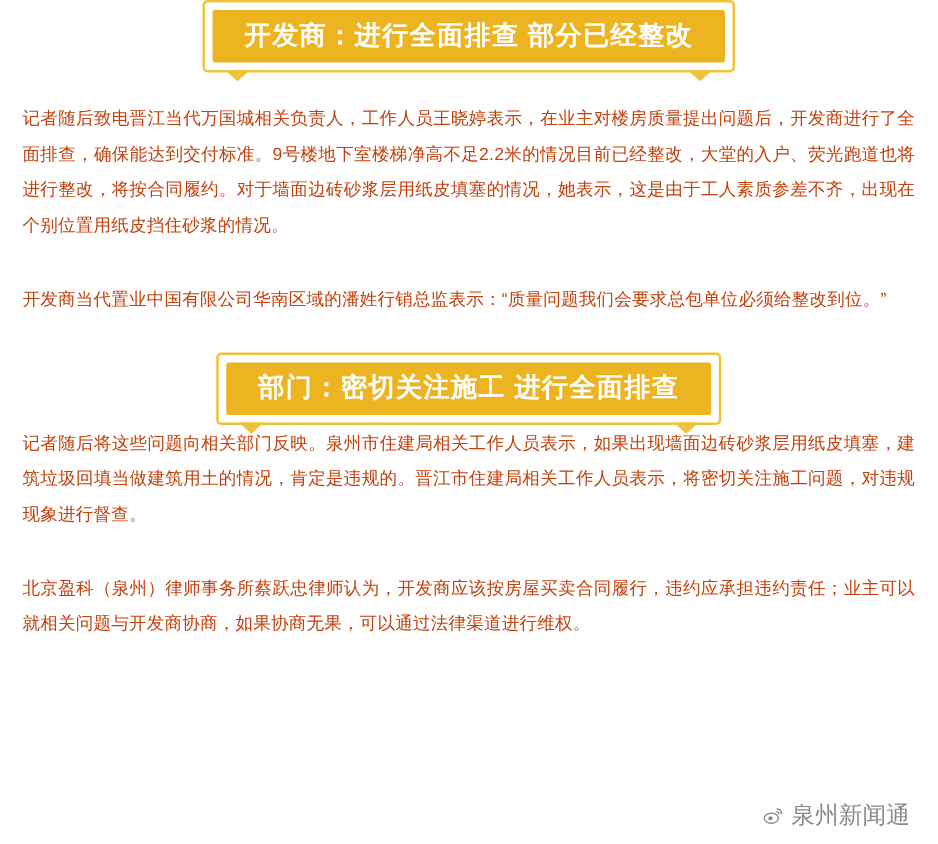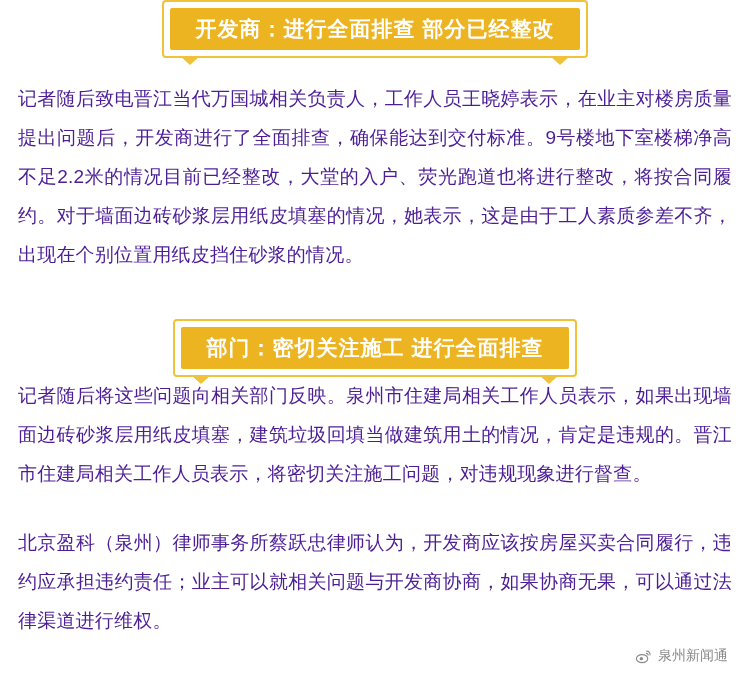--- a/index.html
+++ b/index.html
@@ -57,43 +57,43 @@
     height: 0;
     border-left: 10px solid transparent;
     border-right: 10px solid transparent;
     border-top: 9px solid #f0c23a;
   }
   .banner::before { left: 16px; }
   .banner::after  { right: 16px; }
 
   
   p.para {
-    font-size: 19px;
+    font-size: 14px;
     line-height: 2.05;
-    color: #4c1d95;
+    color: #c2410c;
     margin: 0 0 14px 0;
     text-align: justify;
     letter-spacing: 0.2px;
   }
   .block-1 { margin-top: 22px; }
   .block-2 { }
 
   .spacer-a { height: 16px; }
   .spacer-b { height: 14px; }
 
   
   .footer {
     position: absolute;
     right: 22px;
     bottom: 10px;
     display: flex;
     align-items: center;
     gap: 6px;
     color: #8a8a8a;
-    font-size: 14px;
+    font-size: 19px;
   }
   .weibo-icon {
     width: 17px;
     height: 17px;
     display: inline-block;
     position: relative;
   }
   .weibo-icon svg { display: block; }
 </style>
 </head>
@@ -103,20 +103,21 @@
 
   <div class="banner-wrap">
     <div class="banner">
       <div class="banner-inner">开发商：进行全面排查 部分已经整改</div>
     </div>
   </div>
 
   <div class="block-1">
     <p class="para">记者随后致电晋江当代万国城相关负责人，工作人员王晓婷表示，在业主对楼房质量提出问题后，开发商进行了全面排查，确保能达到交付标准。9号楼地下室楼梯净高不足2.2米的情况目前已经整改，大堂的入户、荧光跑道也将进行整改，将按合同履约。对于墙面边砖砂浆层用纸皮填塞的情况，她表示，这是由于工人素质参差不齐，出现在个别位置用纸皮挡住砂浆的情况。</p>
     <div class="spacer-a"></div>
+    <p class="para">开发商当代置业中国有限公司华南区域的潘姓行销总监表示：“质量问题我们会要求总包单位必须给整改到位。”</p>
   </div>
 
   <div class="spacer-b"></div>
 
   <div class="banner-wrap">
     <div class="banner">
       <div class="banner-inner">部门：密切关注施工 进行全面排查</div>
     </div>
   </div>
 

